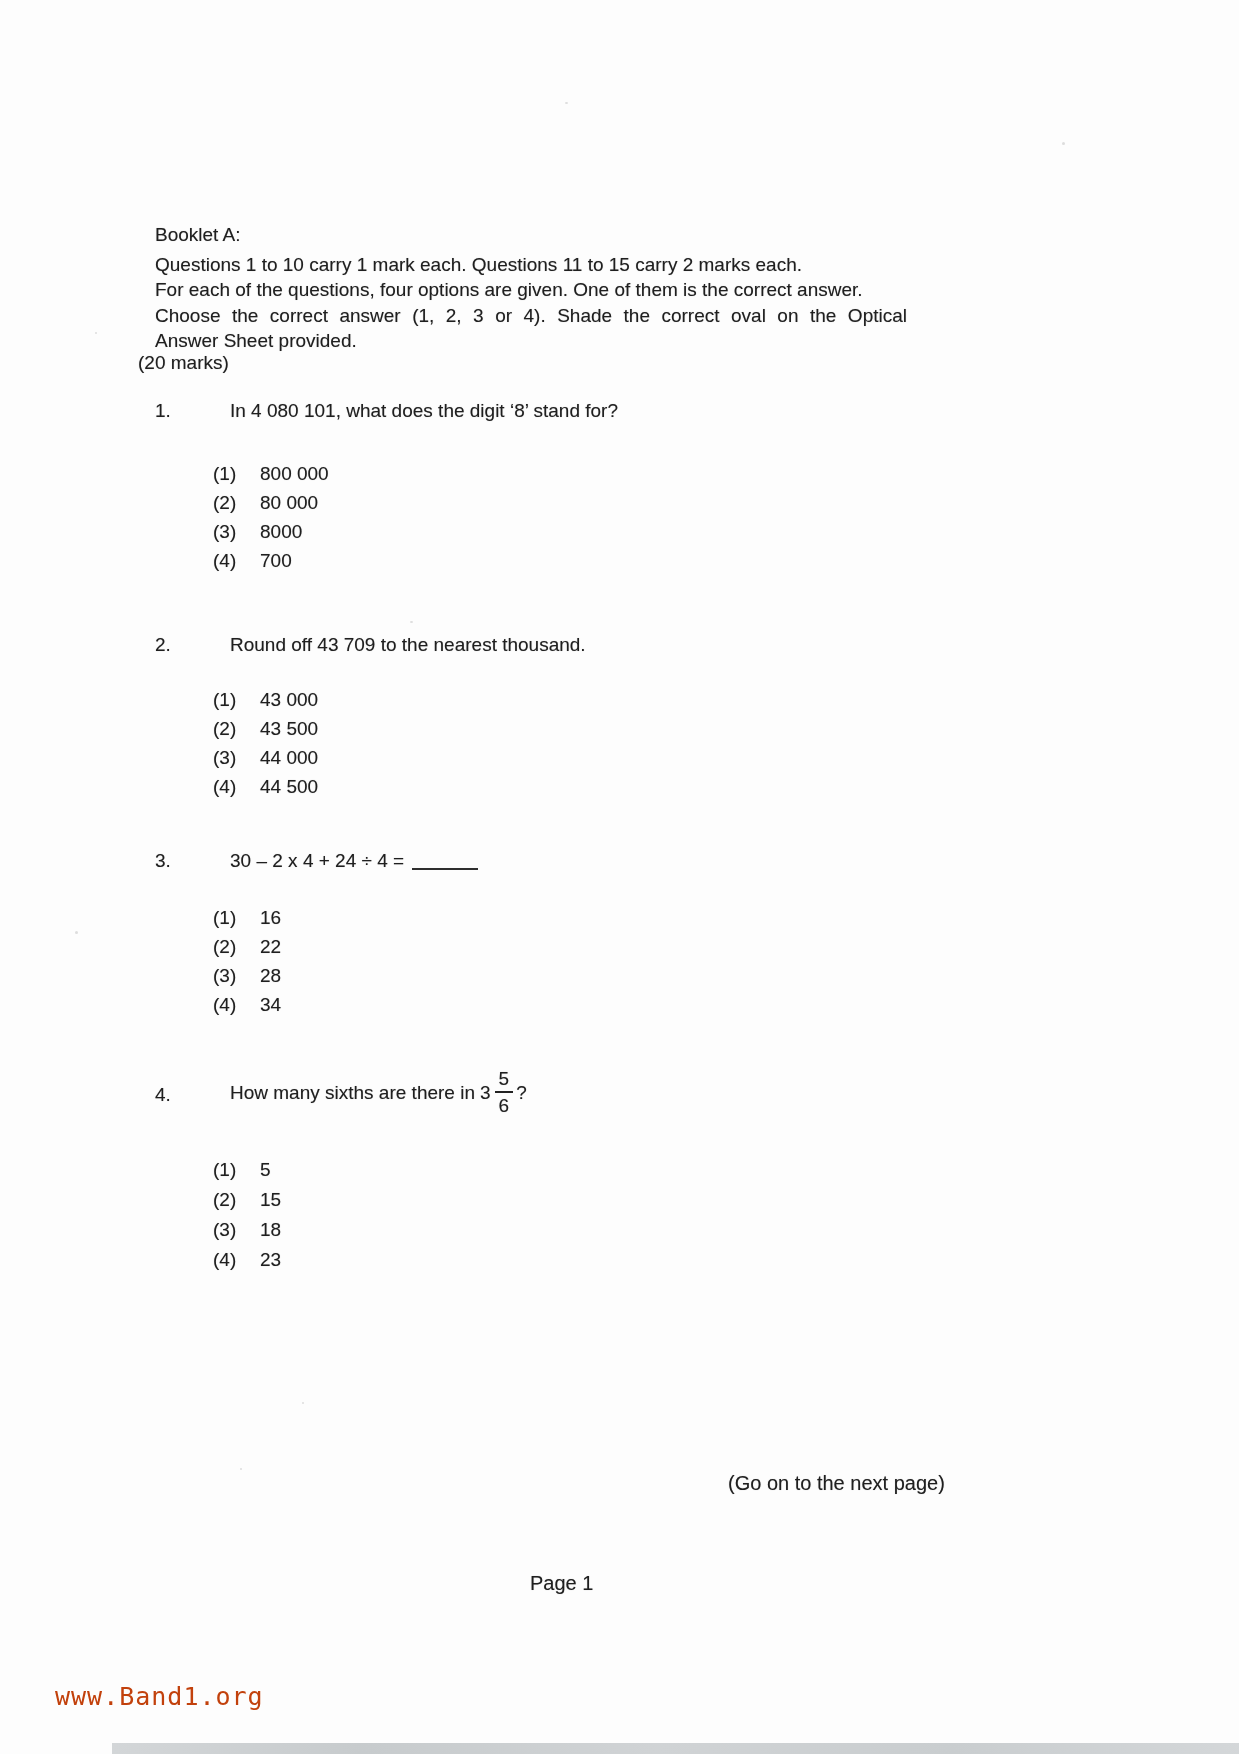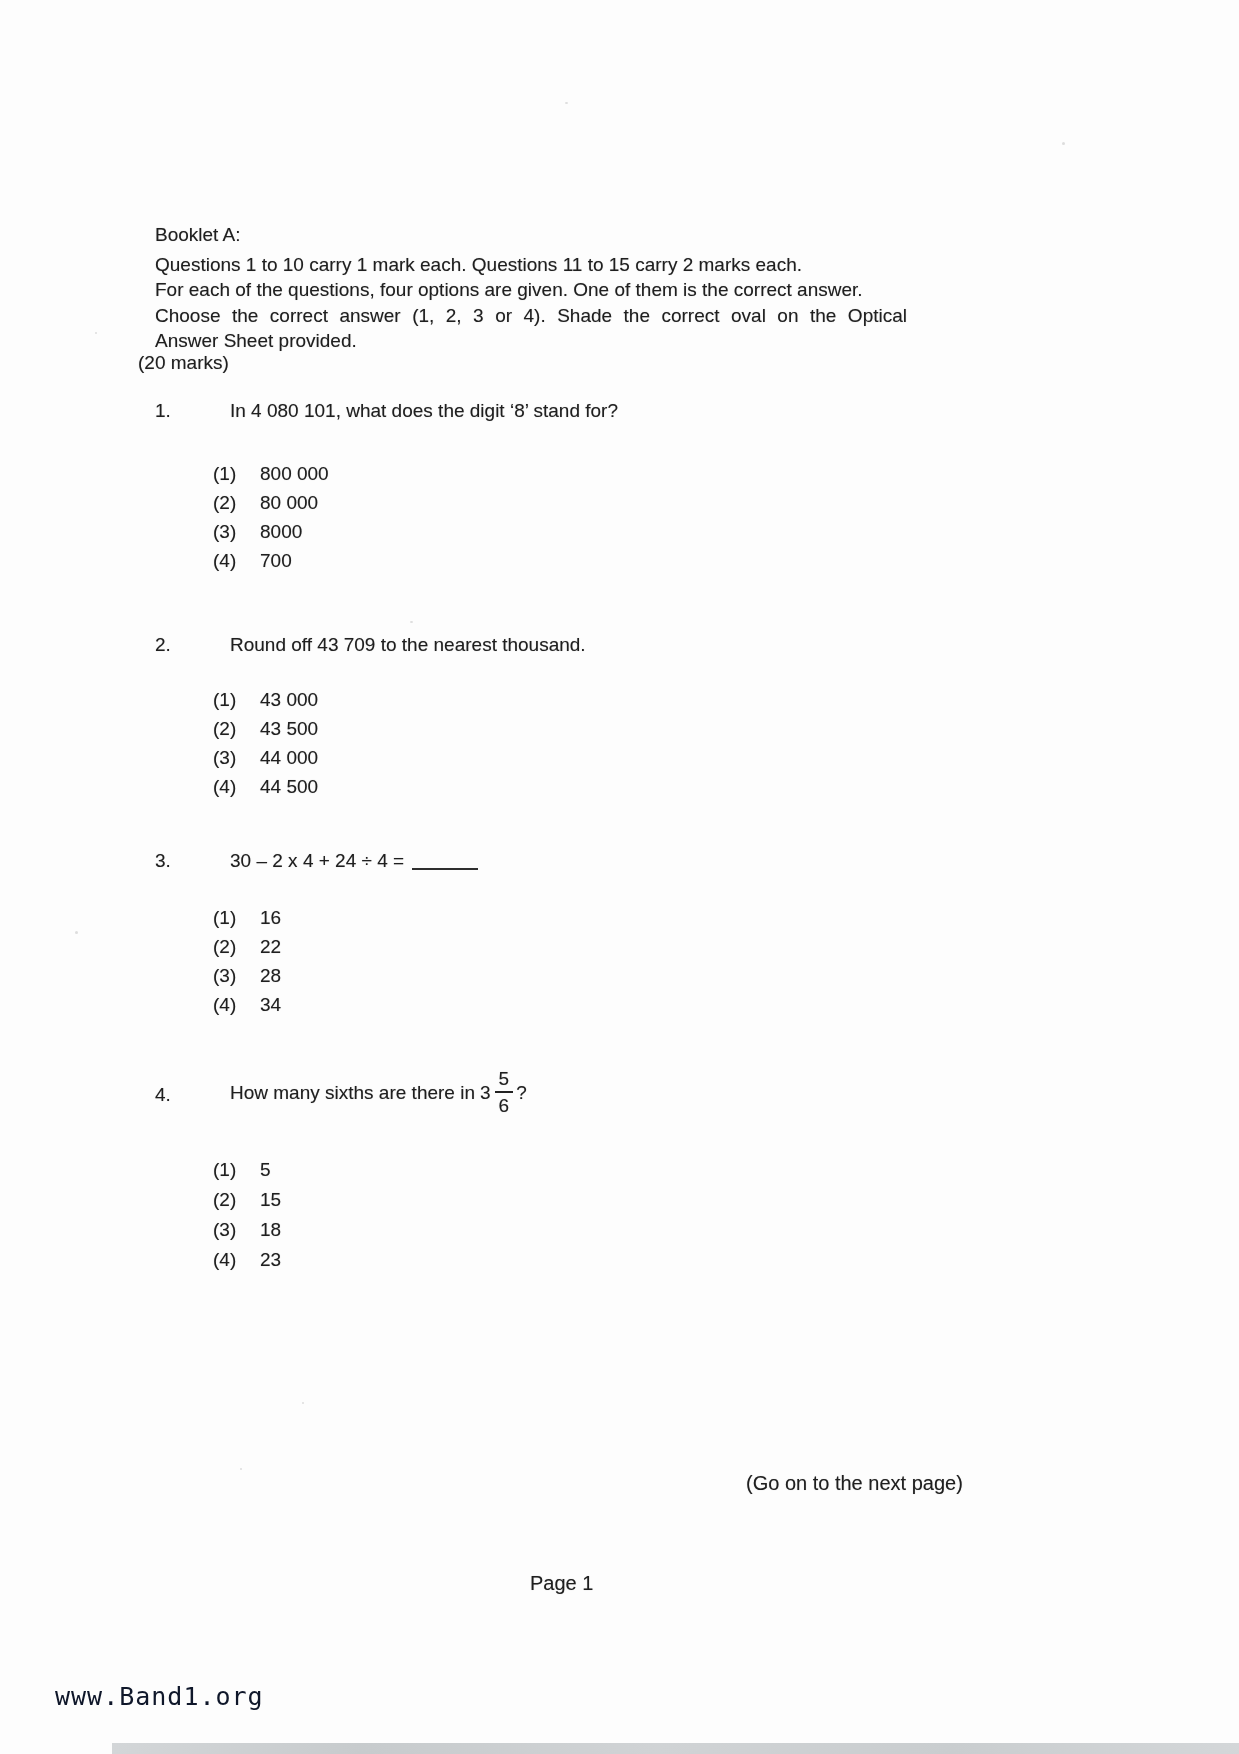--- a/index.html
+++ b/index.html
@@ -40,26 +40,26 @@
     display:inline-block; width:66px; height:14px;
     border-bottom:2px solid #2e2e2e;
     margin-left:8px; position:relative; top:3px;
   }
   .frac { display:inline-block; vertical-align:middle; text-align:center; line-height:1; margin:0 3px 0 4px; position:relative; top:-2px; }
   .frac-num { display:block; padding:0 4px 3px; border-bottom:2px solid #222; }
   .frac-den { display:block; padding-top:3px; }
   .whole { margin-left:5px; }
 
   
-  .goto { position:absolute; left:746px; top:1472px; font-size:20px; }
+  .goto { position:absolute; left:728px; top:1472px; font-size:20px; }
   .pagenum { position:absolute; left:530px; top:1572px; font-size:20px; }
   .watermark {
     position:absolute; left:55px; top:1682px;
     font-family:"DejaVu Sans Mono", monospace;
-    font-size:25px; letter-spacing:1px; color:#0f172a; text-shadow:none;
+    font-size:25px; letter-spacing:1px; color:#c2410c; text-shadow:none;
   }
   .bottom-stripe {
     position:absolute; left:112px; right:0; bottom:0; height:11px;
     background:linear-gradient(90deg,#d3d6d8 0%,#c7cbcd 22%,#d0d3d5 48%,#c9cdcf 74%,#d4d7d9 100%);
     filter:blur(0.6px);
   }
 
   
   .speck { position:absolute; background:#b5b5b5; border-radius:50%; opacity:.45; }
   .s1 { left:565px; top:102px;  width:3px; height:2px; }

